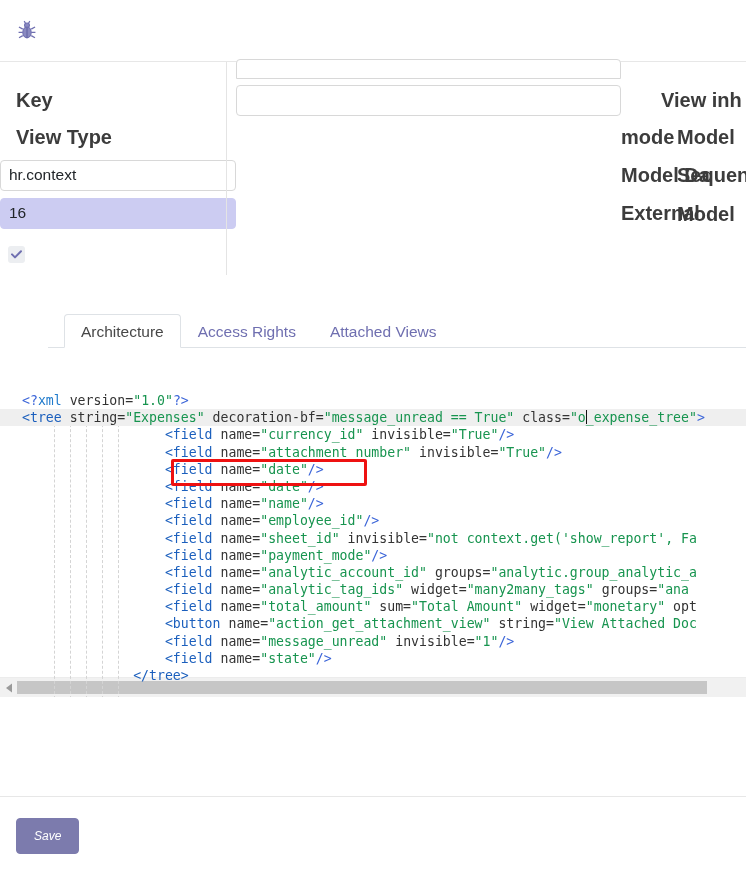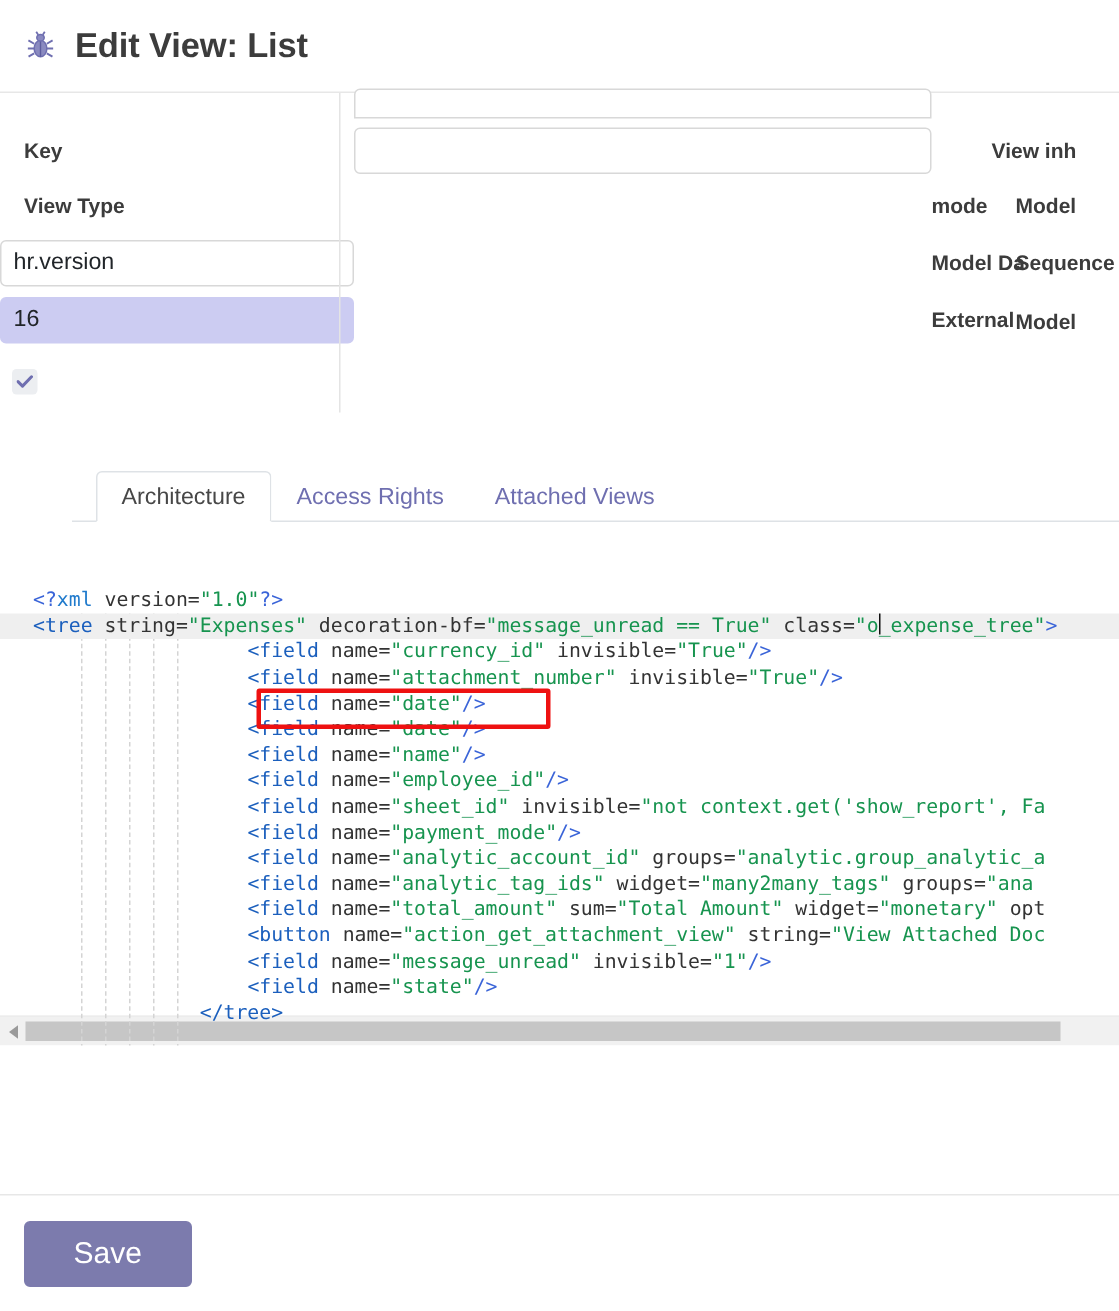--- a/index.html
+++ b/index.html
@@ -57,21 +57,21 @@
     position: absolute;
     left: 226px;
     top: 0;
     width: 1px;
     height: 213px;
     background: #e4e4e4;
   }
   .lbl {
     font-weight: bold;
     color: #3c3c3c;
-    font-size: 14px;
+    font-size: 20px;
     padding-left: 16px;
     display: flex;
     align-items: center;
     white-space: nowrap;
   }
   .lbl.r2 { padding-left: 0; }
   .cell {
     display: flex;
     align-items: center;
   }
@@ -273,27 +273,28 @@
     height: 78px;
     border-top: 1px solid #e7e7e7;
     display: flex;
     align-items: center;
     padding-left: 16px;
     gap: 10px;
     background: #ffffff;
   }
   .btn {
     font-family: "Liberation Sans", sans-serif;
-    font-size: 20px;
+    font-size: 12px;
     line-height: 1;
-    padding: 11px 32px;
+    padding: 11px 17px;
     border-radius: 4px;
     cursor: pointer;
     border: 1px solid transparent;
     white-space: nowrap;
+    font-style: italic;
   }
   .btn-primary {
     background: #7c7bad;
     border-color: #7c7bad;
     color: #ffffff;
   }
   .btn-secondary {
     background: #ffffff;
     border-color: #dcdcdc;
     color: #212529;
@@ -306,21 +307,20 @@
   <svg class="bug-icon" viewBox="0 0 24 24" aria-hidden="true">
     <g fill="#8a8ac0" stroke="#6f6fb0" stroke-width="1.1">
       <ellipse cx="12" cy="13.5" rx="4.6" ry="6"></ellipse>
       <path d="M12 7.5 V19.5" stroke="#5d5d9e" stroke-width="1"></path>
       <path d="M7.4 10 L3.2 7.6 M7.4 13.5 L2.8 13.5 M7.4 17 L3.3 19.4" stroke="#6f6fb0" stroke-width="1.4" fill="none"></path>
       <path d="M16.6 10 L20.8 7.6 M16.6 13.5 L21.2 13.5 M16.6 17 L20.7 19.4" stroke="#6f6fb0" stroke-width="1.4" fill="none"></path>
       <ellipse cx="12" cy="5.6" rx="2.7" ry="2.4"></ellipse>
       <path d="M10.3 3.4 L8.9 1.2 M13.7 3.4 L15.1 1.2" stroke="#6f6fb0" stroke-width="1.3" fill="none"></path>
     </g>
   </svg>
-  <div class="modal-title">Edit View: List</div>
 </div>
 
 <div class="sheet">
   <div class="form-grid">
     <div class="vline"></div>
 
     <div class="lbl row-clip"></div>
     <div class="cell row-clip">
       <div class="inp clipped"></div>
     </div>
@@ -333,21 +333,21 @@
     </div>
     <div class="row-key"></div>
     <div class="lbl r2 row-key">View inh</div>
 
     <div class="lbl row-vt">View Type</div>
     <div class="row-vt"></div>
     <div class="lbl r2 row-vt">mode</div>
 
     <div class="lbl row-md">Model</div>
     <div class="cell row-md">
-      <div class="inp">hr.version</div>
+      <div class="inp">hr.context</div>
     </div>
     <div class="row-md"></div>
     <div class="lbl r2 row-md">Model Da</div>
 
     <div class="lbl row-sq">Sequence</div>
     <div class="cell row-sq">
       <div class="inp selected sel-wide">16</div>
     </div>
     <div class="row-sq"></div>
     <div class="lbl r2 row-sq">External</div>

